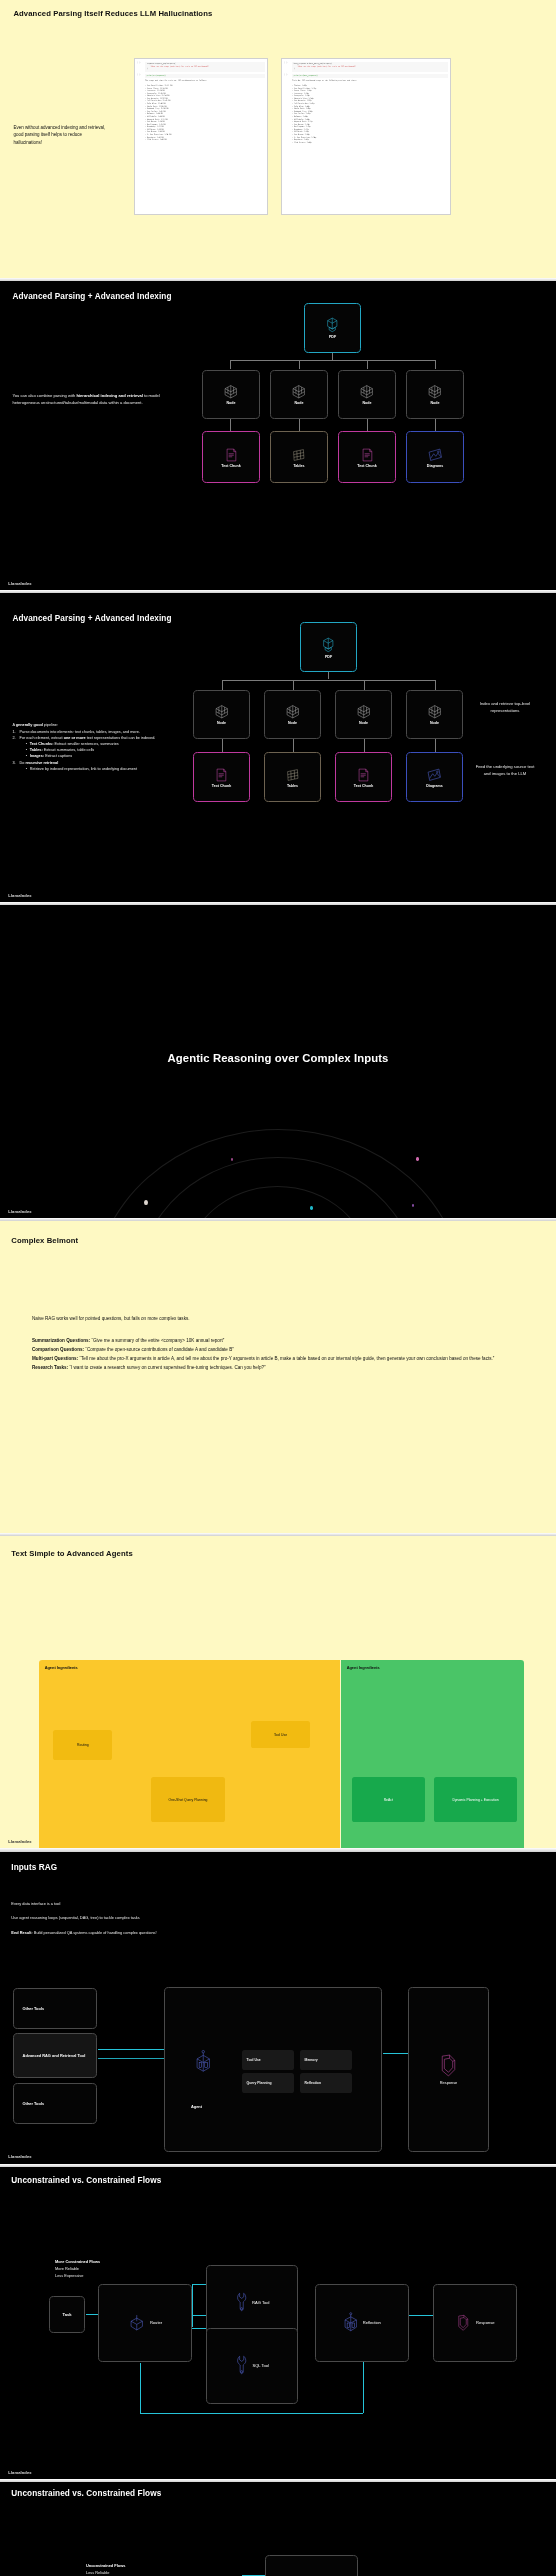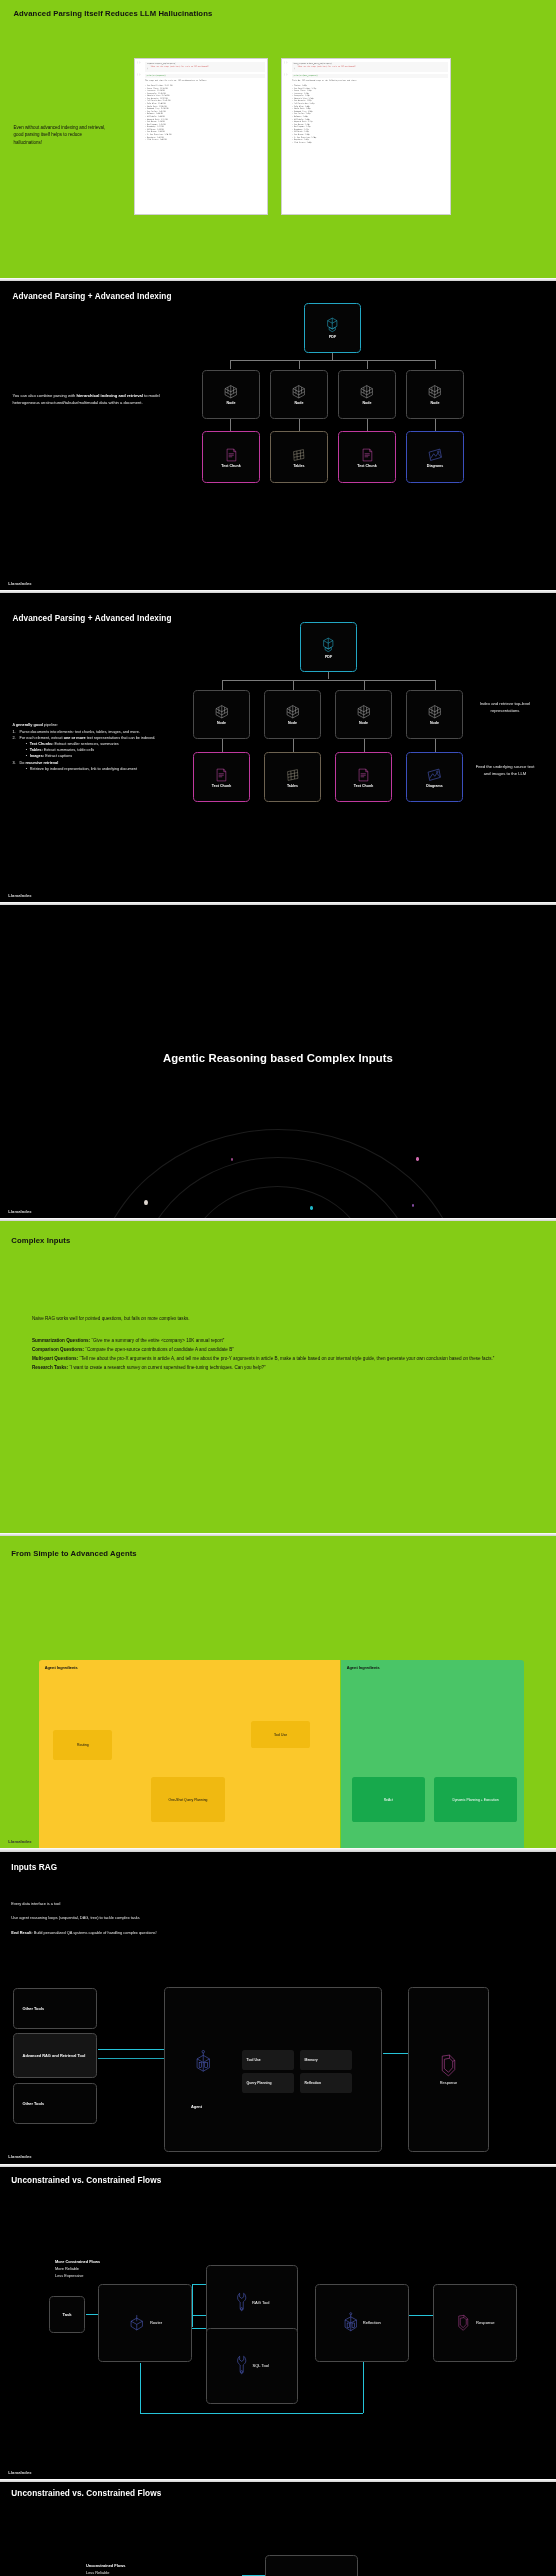--- a/index.html
+++ b/index.html
@@ -2,21 +2,21 @@
 <html style="font-size:8.2px"><head>
 <meta charset="utf-8">
 <style>
   * { box-sizing: border-box; margin:0; padding:0; }
   body {
     width: 556px;
     background: #ffffff;
     font-family: "Liberation Sans", sans-serif;
   }
   .slide { width:556px; position:relative; overflow:hidden; }
-  .slide.light { background:#84cc16; }
+  .slide.light { background:#fef9c3; }
   .slide.dark  { background:#000000; }
   .sep { height:3.1px; width:556px; background:linear-gradient(#ffffff,#cfcfcf); }
 
   
   .title-light { font-size:7.7px; font-weight:700; color:#111; letter-spacing:0.1px; }
   .title-dark  { font-size:8.2px; font-weight:700; color:#fff; letter-spacing:0.1px; }
   .footer-logo { position:absolute; left:8.2px; bottom:4.1px; font-size:4.1px; font-weight:700; color:#ddd; letter-spacing:0.1px;}
   .footer-logo.on-light { color:#333; }
 
   
@@ -397,39 +397,39 @@
 <div class="slide dark" style="height:313px;">
   <div class="orbit" style="left:93px;top:224px;width:371px;height:330px;"></div>
   <div class="orbit" style="left:139px;top:252px;width:278px;height:247px;"></div>
   <div class="orbit" style="left:185px;top:281px;width:185px;height:165px;"></div>
   <div class="dot" style="left:231px;top:253px;width:2.1px;height:3.1px;background:#a04a8d;"></div>
   <div class="dot" style="left:416px;top:252px;width:2.6px;height:3.6px;background:#cf6aae;"></div>
   <div class="dot" style="left:144px;top:295px;width:3.6px;height:5.2px;background:#ddd6cf;"></div>
   <div class="dot" style="left:310px;top:301px;width:2.6px;height:3.6px;background:#1fb6c8;"></div>
   <div class="dot" style="left:412px;top:299px;width:2.1px;height:3.1px;background:#8a4fa8;"></div>
 
-  <div class="hero-title" style="top:147px;">Agentic Reasoning based Complex Inputs</div>
+  <div class="hero-title" style="top:147px;">Agentic Reasoning over Complex Inputs</div>
   <div class="footer-logo">LlamaIndex</div>
 </div>
 <div class="sep"></div>
 
 <div class="slide light" style="height:312px;">
-  <div class="title-light" style="position:absolute;left:11.3px;top:14.4px;">Complex Inputs</div>
+  <div class="title-light" style="position:absolute;left:11.3px;top:14.4px;">Complex Belmont</div>
   <div class="ci-body" style="left:32px;top:94px;width:495px;">
     <div style="margin-bottom:12.4px;">Naive RAG works well for pointed questions, but fails on more complex tasks.</div>
     <div><b>Summarization Questions:</b><span> “Give me a summary of the entire &lt;company&gt; 10K annual report”</span></div>
     <div><b>Comparison Questions:</b><span> “Compare the open-source contributions of candidate A and candidate B”</span></div>
     <div><b>Multi-part Questions:</b><span> “Tell me about the pro-X arguments in article A, and tell me about the pro-Y arguments in article B, make a table based on our internal style guide, then generate your own conclusion based on these facts.”</span></div>
     <div><b>Research Tasks:</b><span> “I want to create a research survey on current supervised fine-tuning techniques. Can you help?”</span></div>
   </div>
 </div>
 <div class="sep"></div>
 
 <div class="slide light" style="height:312px;">
-  <div class="title-light" style="position:absolute;left:11.3px;top:12.4px;">From Simple to Advanced Agents</div>
+  <div class="title-light" style="position:absolute;left:11.3px;top:12.4px;">Text Simple to Advanced Agents</div>
 
   <div class="panel" style="left:39px;top:124px;width:301px;height:283px;background:#fbc82b;border-radius:3.1px 0 0 3.1px;">
     <div class="ph">Agent Ingredients</div>
     <div class="chip" style="left:14.4px;top:70px;width:59px;height:30px;background:#f2bb11;color:#111;">
         <span>Routing</span>
       </div>
     <div class="chip" style="left:212px;top:61px;width:59px;height:27px;background:#f2bb11;color:#111;">
         <span>Tool Use</span>
       </div>
     <div class="chip" style="left:112px;top:117px;width:74px;height:45px;background:#f0b911;color:#111;">

